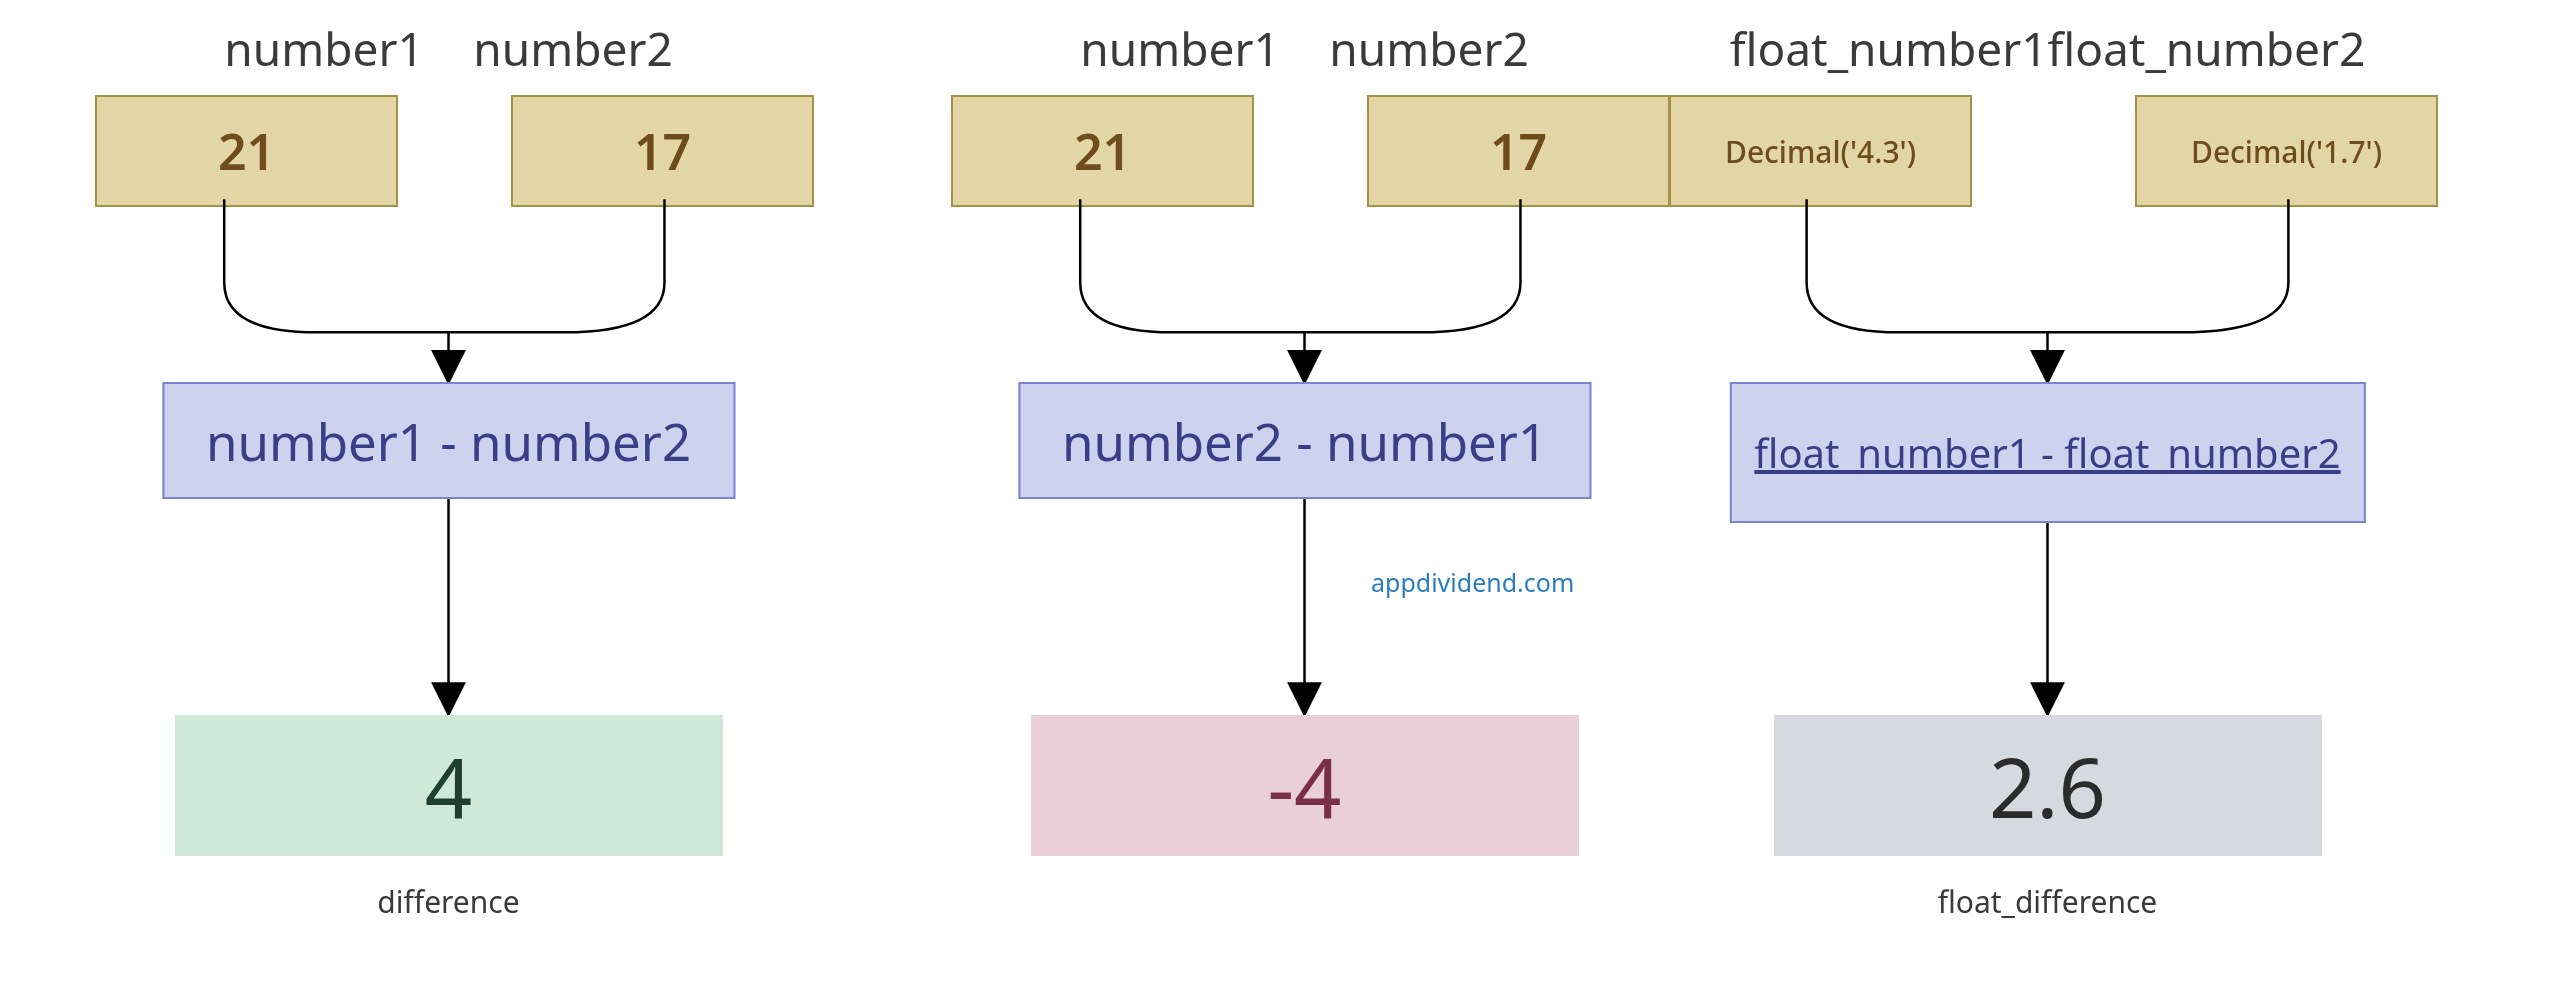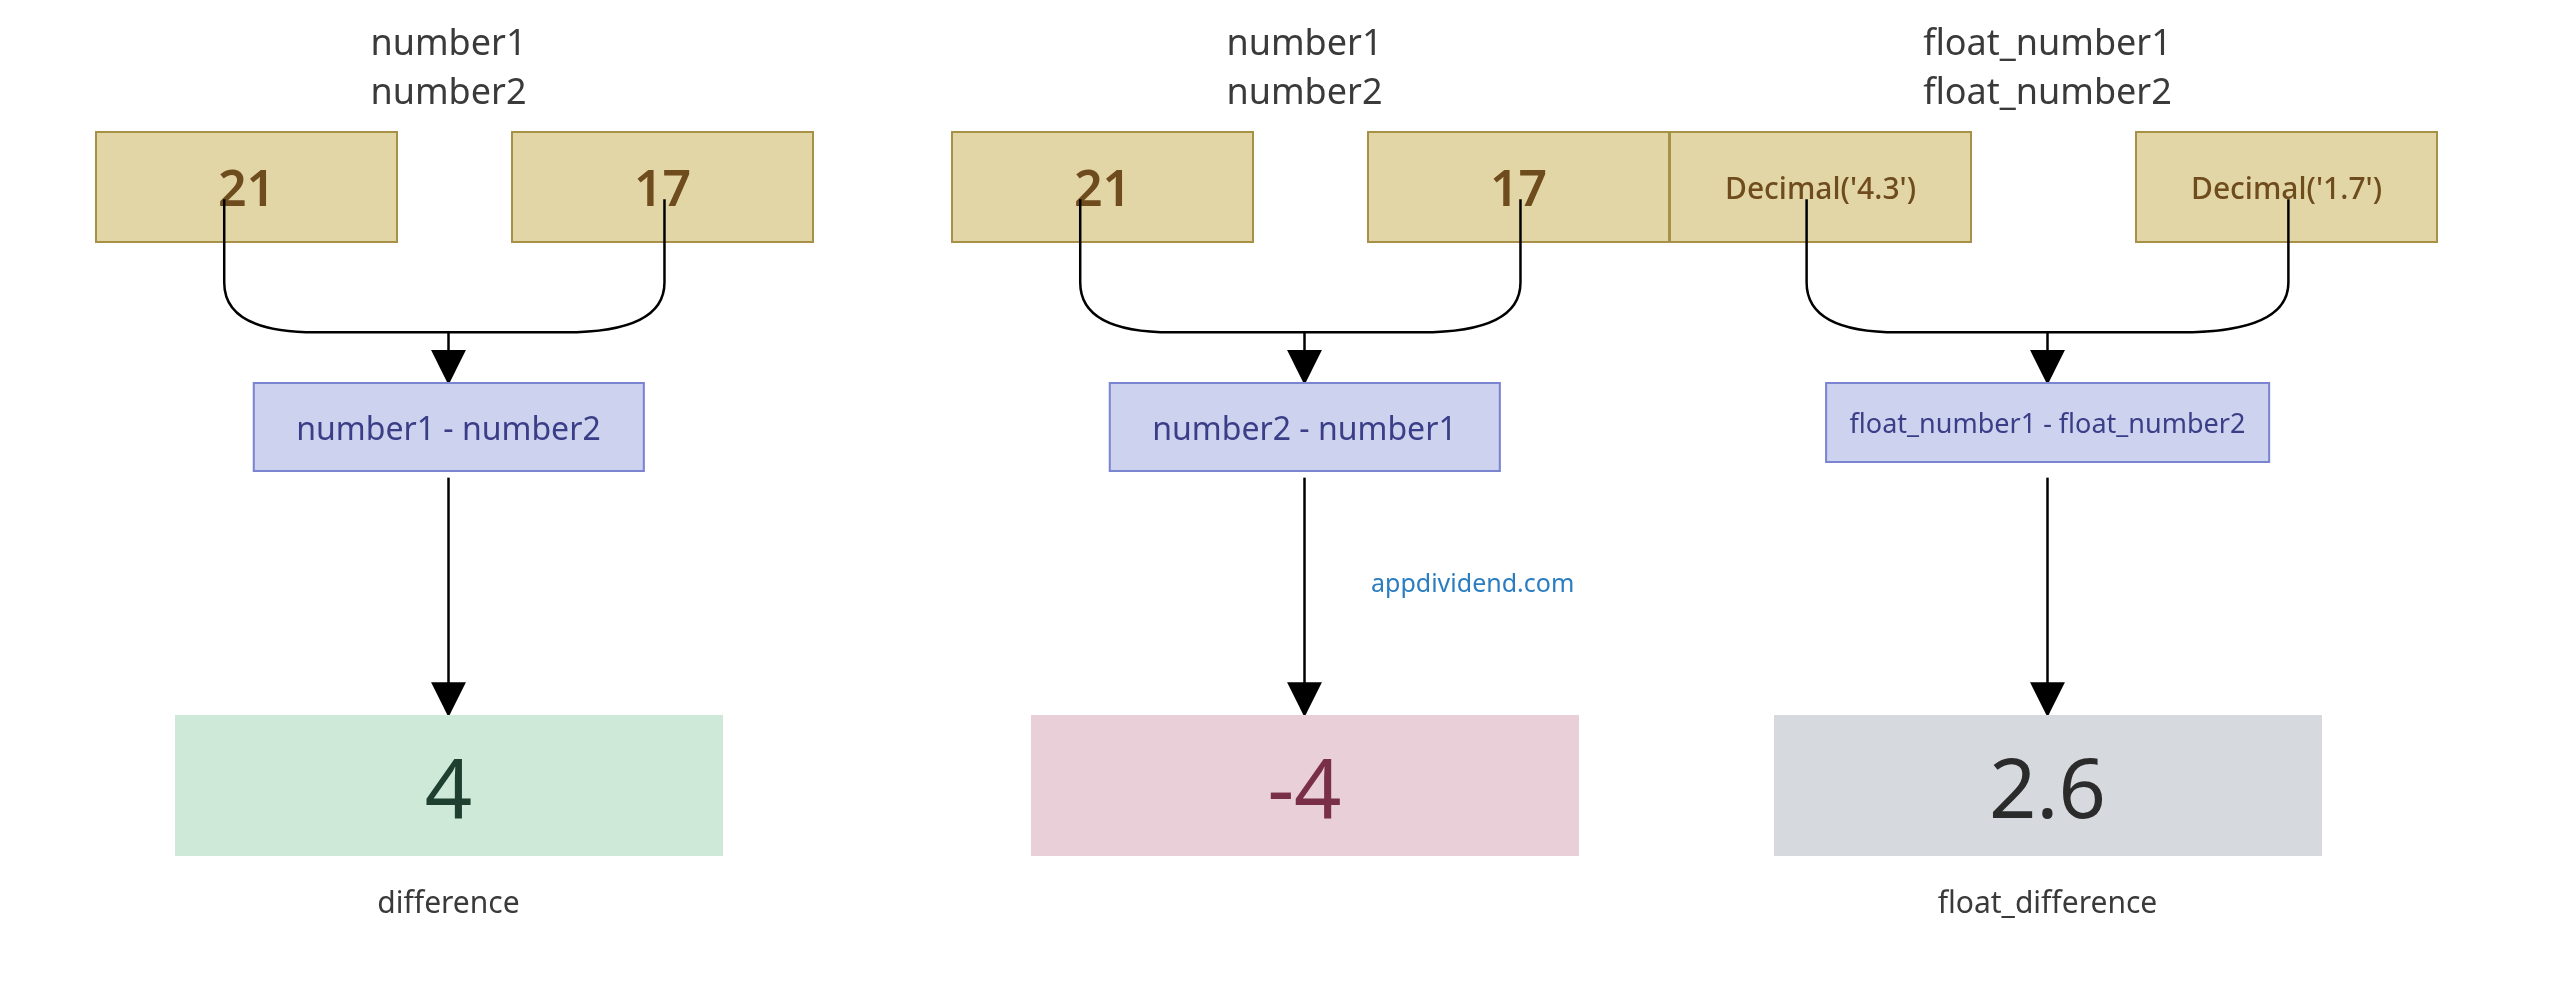--- a/index.html
+++ b/index.html
@@ -18,31 +18,31 @@
     --grey-txt:#2b2b2b;
     --link:#2a7dc0;
   }
   html,body{margin:0;padding:0;width:2576px;height:986px;font-family:system-ui,-apple-system,"Segoe UI",Roboto,"Helvetica Neue",Arial,sans-serif;background:#ffffff;}
   .stage{position:relative;width:2576px;height:986px;}
   .panel{position:absolute;top:0;width:831px;height:986px;}
   .p1{left:33px;}
   .p2{left:889px;}
   .p3{left:1632px;}
 
-  .topLabels{display:flex;justify-content:center;padding:16.6px 66px 0 66px;font-size:36px;color:var(--text);flex-direction:column;}
+  .topLabels{display:flex;justify-content:center;padding:16.6px 66px 0 66px;font-size:46px;color:var(--text);}
   .p3 .topLabels{padding:16.6px 25px 0 25px;}
   .topLabels span{min-width:249px;text-align:center;}
 
   .inputs{display:flex;justify-content:space-between;padding:16.6px 50px 0 50px;}
   .p3 .inputs{padding:16.6px 25px 0 25px;}
   .valbox{flex:0 0 299px;height:108px;display:flex;align-items:center;justify-content:center;background:var(--khaki-bg);border:2.5px solid var(--khaki-brd);color:var(--khaki-txt);font-size:50px;font-weight:600;margin-left:12px;}
   .valbox.small{font-size:30px;font-weight:500;}
 
-  .opbox{position:absolute;left:50%;transform:translateX(-50%);top:382px;background:var(--lav-bg);border:2.5px solid var(--lav-brd);color:var(--lav-txt);padding:21.6px 42px;font-size:32px;white-space:nowrap;}
-  .opbox.small{font-size:27px;padding:20px 23px;}
+  .opbox{position:absolute;left:50%;transform:translateX(-50%);top:382px;background:var(--lav-bg);border:2.5px solid var(--lav-brd);color:var(--lav-txt);padding:21.6px 42px;font-size:51px;white-space:nowrap;}
+  .opbox.small{font-size:40px;padding:41px 23px;text-decoration:underline;}
 
   .resbox{position:absolute;left:50%;transform:translateX(-50%);top:715px;width:548px;height:141px;display:flex;align-items:center;justify-content:center;font-size:83px;}
   .resbox.green{background:var(--green-bg);color:var(--green-txt);}
   .resbox.pink{background:var(--pink-bg);color:var(--pink-txt);}
   .resbox.grey{background:var(--grey-bg);color:var(--grey-txt);}
 
   .resLabel{position:absolute;left:0;right:0;top:881px;text-align:center;color:var(--text);font-size:30px;}
 
   .arrows{position:absolute;left:0;top:0;pointer-events:none;}
 

